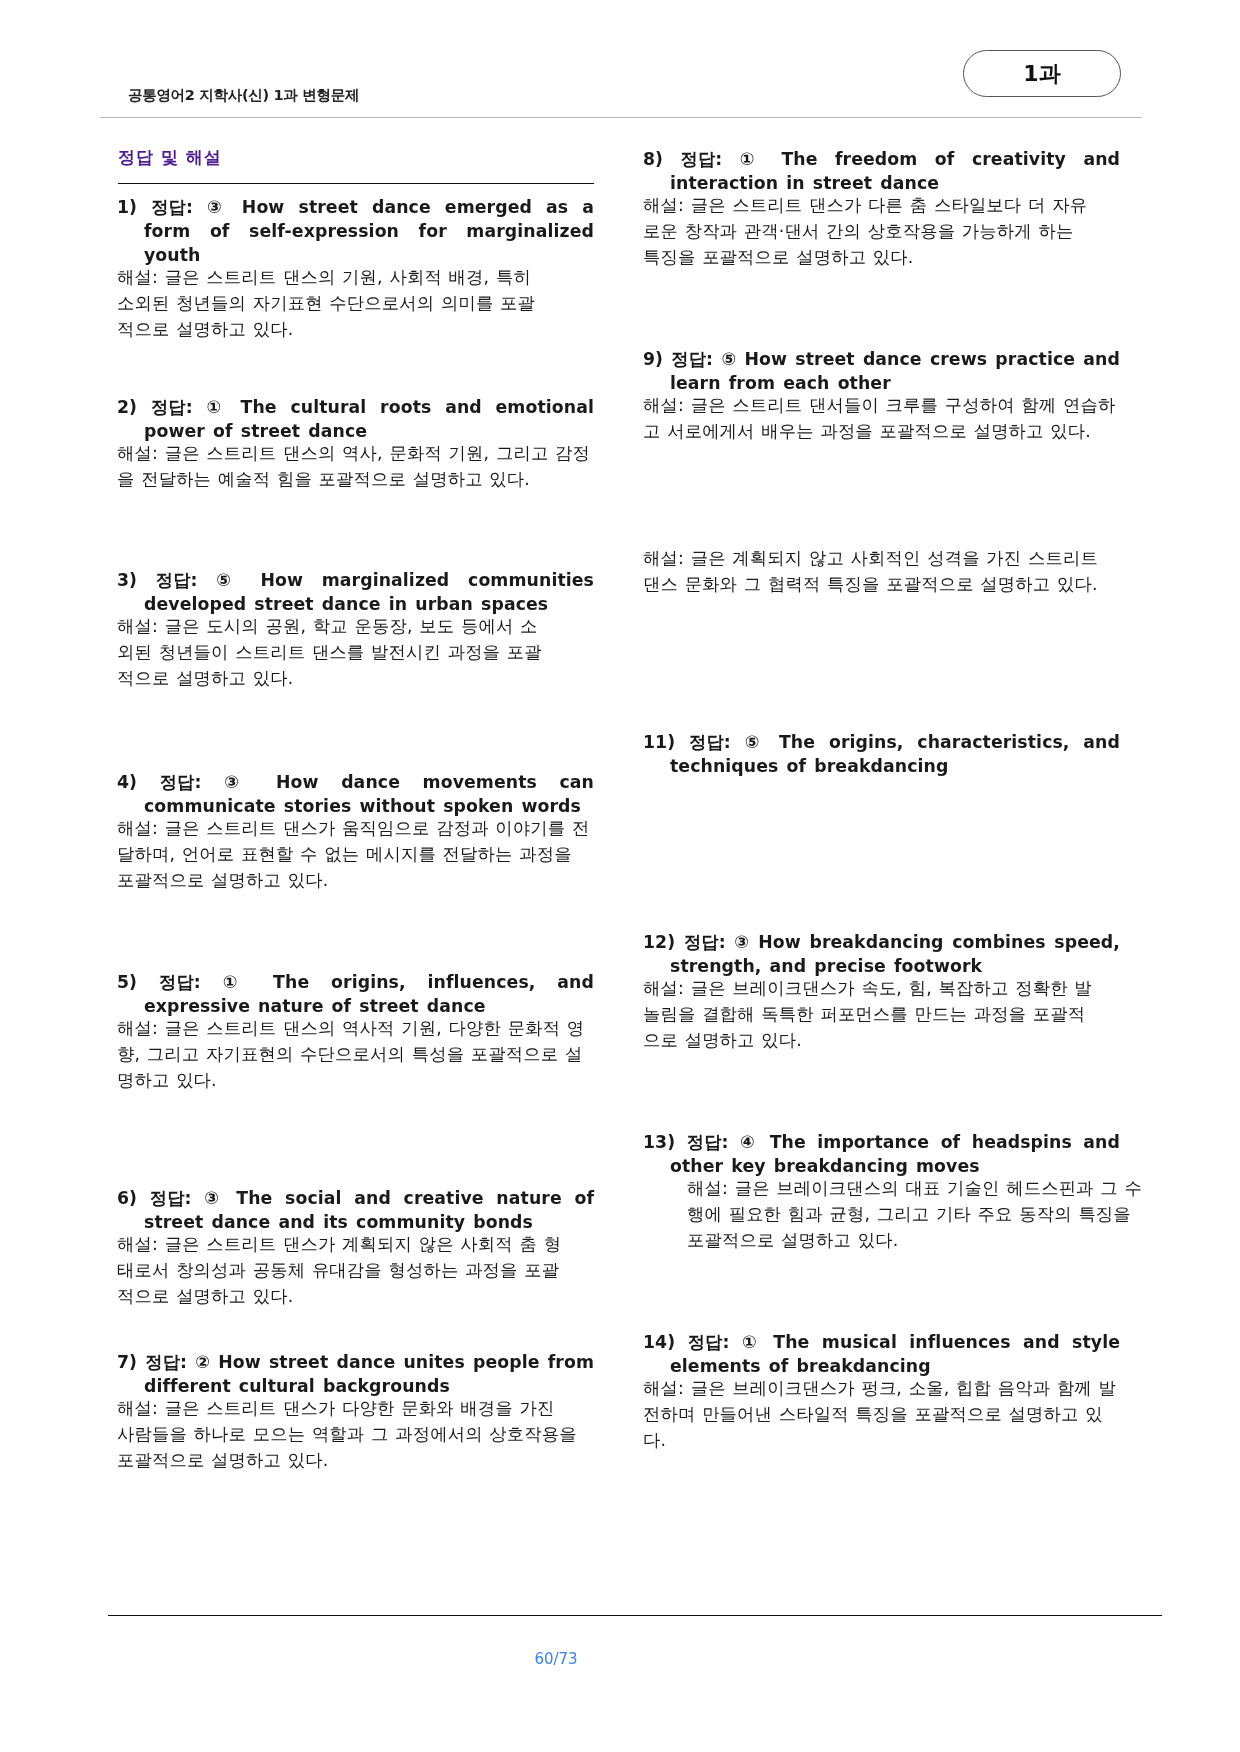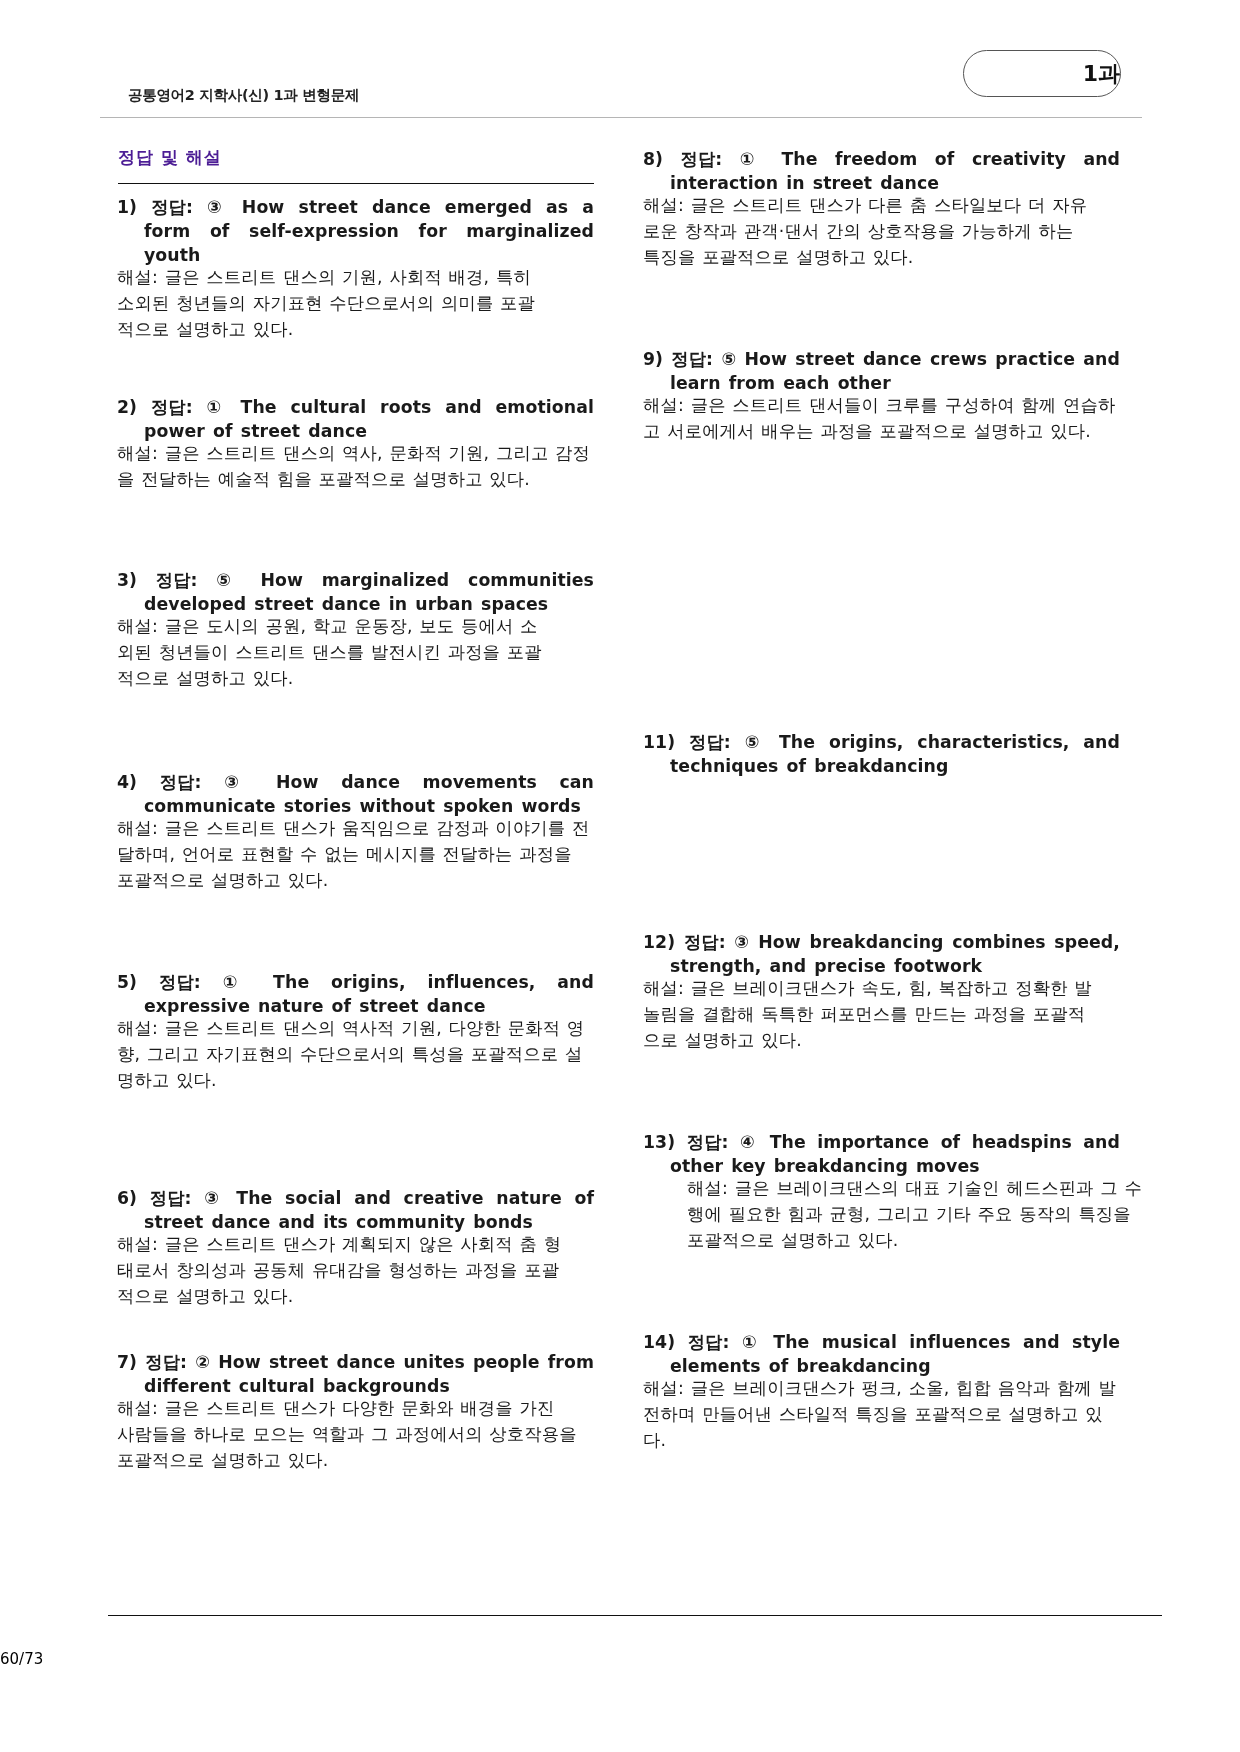--- a/index.html
+++ b/index.html
@@ -8,21 +8,21 @@
     font-family: "DejaVu Sans", "Liberation Sans", sans-serif;
     color: #1a1a1a;
   }
   .doc-title {
     position: absolute; left: 128px; top: 86px;
     font-size: 14.5px; font-weight: bold; letter-spacing: -0.3px; color: #222;
   }
   .lesson-badge {
     position: absolute; left: 963px; top: 50px; width: 158px; height: 47px;
     border: 1px solid #555; border-radius: 24px; box-sizing: border-box;
-    display: flex; align-items: center; justify-content: flex-end;
+    display: flex; align-items: center; justify-content: center;
     font-size: 22px; font-weight: bold; color: #111;
   }
   .header-rule {
     position: absolute; left: 100px; top: 117px; width: 1042px; height: 0;
     border-top: 1.5px solid #b5b5b5;
   }
   .section-title {
     position: absolute; left: 118px; top: 146px;
     font-size: 17px; font-weight: bold; letter-spacing: 1px; color: #4c1d95;
   }
@@ -42,22 +42,22 @@
   }
   .answer .num { word-spacing: 0; }
   .explanation {
     line-height: 26px; margin-top: -3px; letter-spacing: 0.2px; word-spacing: 1px;
   }
   .footer-rule {
     position: absolute; left: 108px; top: 1615px; width: 1054px; height: 0;
     border-top: 1.5px solid #111;
   }
   .page-number {
-    position: absolute; left: 0; width: 1112px; top: 1650px; text-align: left;
-    font-size: 15px; color: #000000;
+    position: absolute; left: 0; width: 1112px; top: 1650px; text-align: center;
+    font-size: 15px; color: #3b82f6;
   }
 </style>
 </head>
 <body>
 
 <div class="doc-title">공통영어2 지학사(신) 1과 변형문제</div>
 <div class="lesson-badge">
   <span>1과</span>
 </div>
 <div class="header-rule"></div>
@@ -104,20 +104,21 @@
   <div class="answer"><span class="num">8)</span> <span>정답:</span> <span>①</span> <span>The freedom of creativity and interaction in street dance</span></div>
   <div class="explanation" style="width:450px;">해설: 글은 스트리트 댄스가 다른 춤 스타일보다 더 자유로운 창작과 관객·댄서 간의 상호작용을 가능하게 하는 특징을 포괄적으로 설명하고 있다.</div>
 </div>
 
 <div class="item right" style="top:347px;">
   <div class="answer"><span class="num">9)</span> <span>정답:</span> <span>⑤</span> <span>How street dance crews practice and learn from each other</span></div>
   <div class="explanation">해설: 글은 스트리트 댄서들이 크루를 구성하여 함께 연습하고 서로에게서 배우는 과정을 포괄적으로 설명하고 있다.</div>
 </div>
 
 <div class="item right" style="top:548px;">
+  <div class="explanation">해설: 글은 계획되지 않고 사회적인 성격을 가진 스트리트 댄스 문화와 그 협력적 특징을 포괄적으로 설명하고 있다.</div>
 </div>
 
 <div class="item right" style="top:730px;">
   <div class="answer"><span class="num">11)</span> <span>정답:</span> <span>⑤</span> <span>The origins, characteristics, and techniques of breakdancing</span></div>
 </div>
 
 <div class="item right" style="top:930px;">
   <div class="answer"><span class="num">12)</span> <span>정답:</span> <span>③</span> <span>How breakdancing combines speed, strength, and precise footwork</span></div>
   <div class="explanation" style="width:450px;">해설: 글은 브레이크댄스가 속도, 힘, 복잡하고 정확한 발놀림을 결합해 독특한 퍼포먼스를 만드는 과정을 포괄적으로 설명하고 있다.</div>
 </div>

